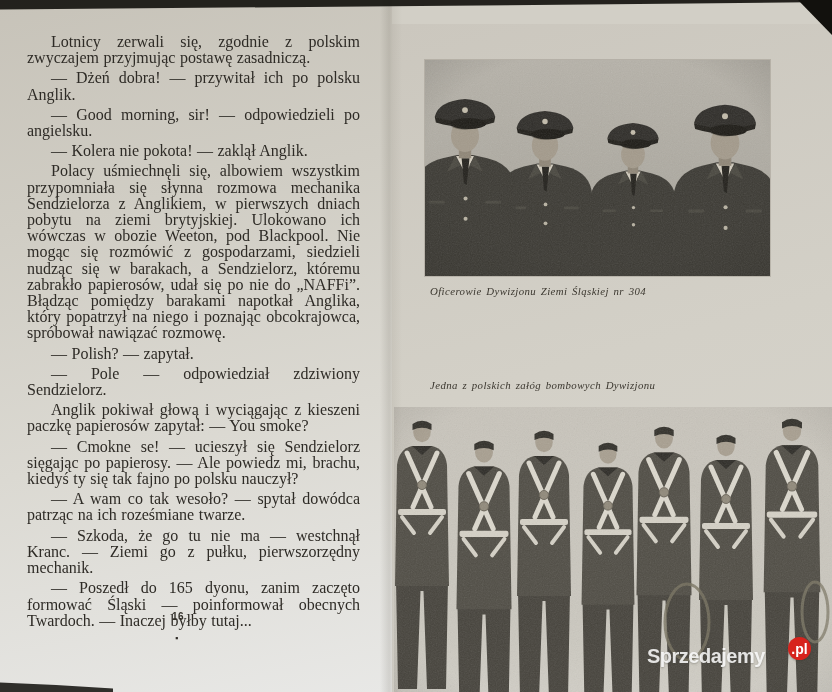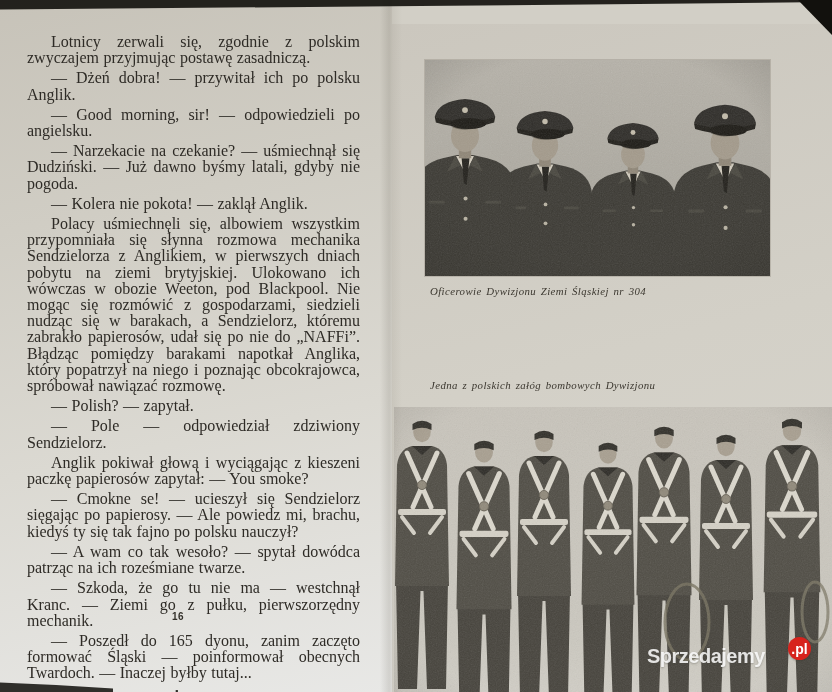--- a/index.html
+++ b/index.html
@@ -73,21 +73,20 @@
 </head>
 <body>
 
 <div class="book">
 
   <div class="left-page">
     <div class="text-block">
       <p>Lotnicy zerwali się, zgodnie z polskim zwyczajem przyjmując postawę zasadniczą.</p>
       <p>— Dżeń dobra! — przywitał ich po polsku Anglik.</p>
       <p>— Good morning, sir! — odpowiedzieli po angielsku.</p>
-      <p>— Narzekacie na czekanie? — uśmiechnął się Dudziński. — Już dawno byśmy latali, gdyby nie pogoda.</p>
       <p>— Kolera nie pokota! — zaklął Anglik.</p>
       <p>Polacy uśmiechnęli się, albowiem wszystkim przypomniała się słynna rozmowa mechanika Sendzielorza z Anglikiem, w pierwszych dniach pobytu na ziemi brytyjskiej. Ulokowano ich wówczas w obozie Weeton, pod Blackpool. Nie mogąc się rozmówić z gospodarzami, siedzieli nudząc się w barakach, a Sendzielorz, któremu zabrakło papierosów, udał się po nie do „NAFFi”. Błądząc pomiędzy barakami napotkał Anglika, który popatrzył na niego i poznając obcokrajowca, spróbował nawiązać rozmowę.</p>
       <p>— Polish? — zapytał.</p>
       <p>— Pole — odpowiedział zdziwiony Sendzielorz.</p>
       <p>Anglik pokiwał głową i wyciągając z kieszeni paczkę papierosów zapytał: — You smoke?</p>
       <p>— Cmokne se! — ucieszył się Sendzielorz sięgając po papierosy. — Ale powiedz mi, brachu, kiedyś ty się tak fajno po polsku nauczył?</p>
       <p>— A wam co tak wesoło? — spytał dowódca patrząc na ich roześmiane twarze.</p>
       <p>— Szkoda, że go tu nie ma — westchnął Kranc. — Ziemi go z pułku, pierwszorzędny mechanik.</p>
       <p>— Poszedł do 165 dyonu, zanim zaczęto formować Śląski — poinformował obecnych Twardoch. — Inaczej byłby tutaj...</p>
       <div class="separator">▪</div>

